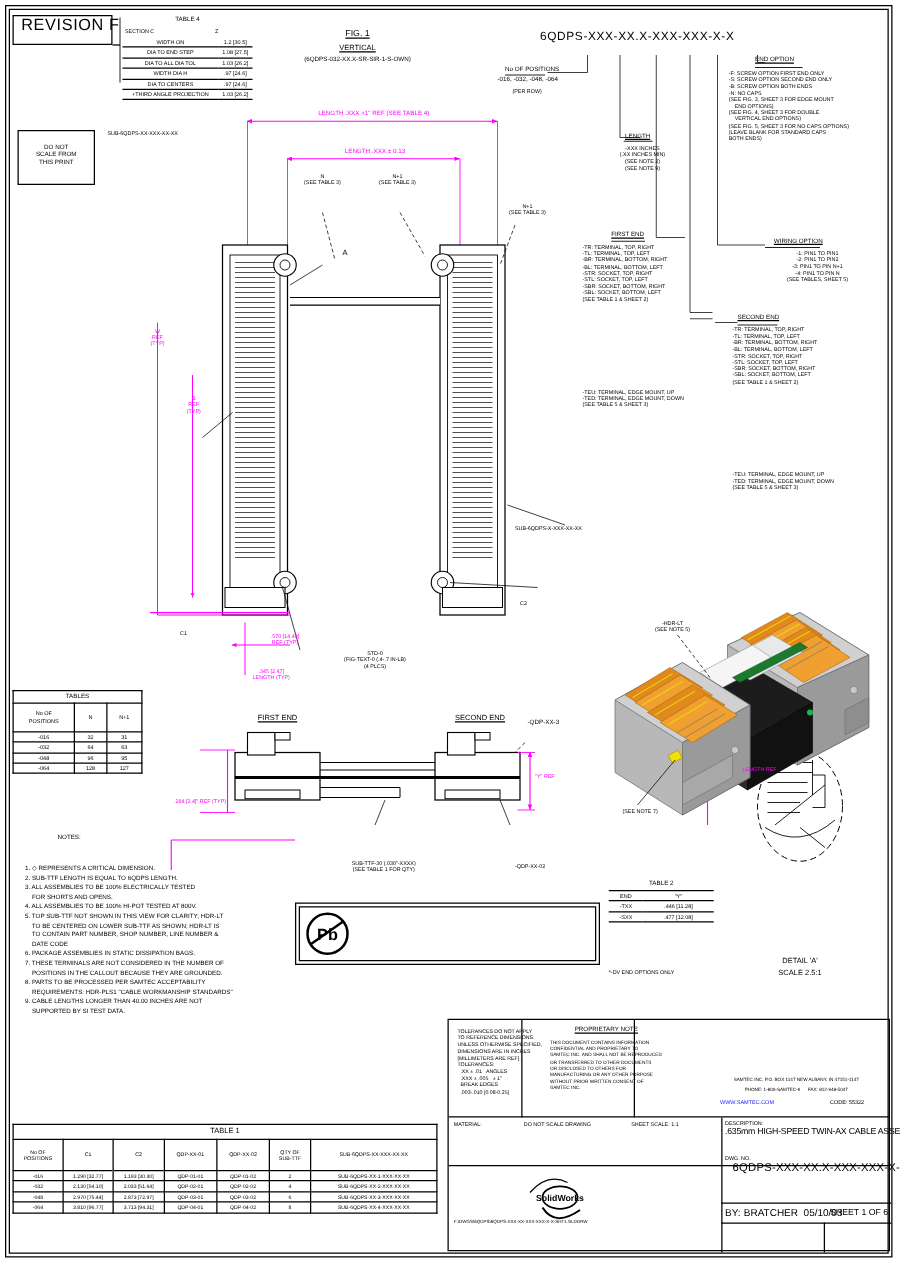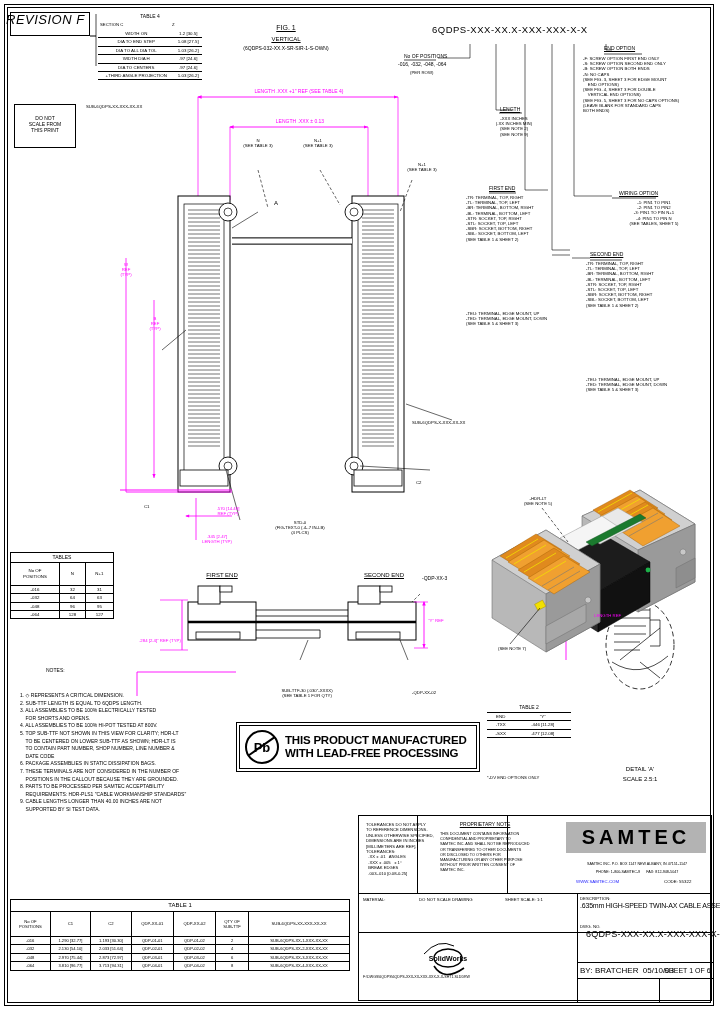--- a/index.html
+++ b/index.html
@@ -14,21 +14,21 @@
   .t5{font-size:5px;line-height:5.8px;}
   .t6{font-size:6px;line-height:7px;}
   .t7{font-size:7px;line-height:8px;}
   .t9{font-size:9.5px;line-height:11px;}
   .mag{color:#ff00ff;}
   .ul{text-decoration:underline;}
   .ctr{text-align:center;}
 
   
   .revbox{left:10px;top:12px;width:80px;height:24px;border:1px solid #000;box-sizing:border-box;background:#fff;}
-  .revtxt{left:6px;top:17px;font-size:13px;letter-spacing:.5px;font-style:italic;}
+  .revtxt{left:17px;top:17px;font-size:13px;letter-spacing:.5px;}
 
   
   .dnsbox{left:14px;top:104px;width:62px;height:44px;border:1px solid #000;box-sizing:border-box;}
 
   
   table.grid{position:absolute;border-collapse:collapse;}
   table.grid td,table.grid th{border:1px solid #000;font-size:4.4px;line-height:5.4px;
        padding:1px 1px;text-align:center;font-weight:normal;}
 
   
@@ -483,24 +483,20 @@
   <div class="txt" style="left:412px;top:690px;">-QDP-XX-02</div>
 
   <div class="txt t5" style="left:46px;top:668px;">NOTES:</div>
   <div class="txt" id="noteslist" style="left:20px;top:692px;width:240px;line-height:7.6px;font-size:5px;"><div>1. ◇ REPRESENTS A CRITICAL DIMENSION.</div><div>2. SUB-TTF LENGTH IS EQUAL TO 6QDPS LENGTH.</div><div>3. ALL ASSEMBLIES TO BE 100% ELECTRICALLY TESTED</div><div>    FOR SHORTS AND OPENS.</div><div>4. ALL ASSEMBLIES TO BE 100% HI-POT TESTED AT 800V.</div><div>5. TOP SUB-TTF NOT SHOWN IN THIS VIEW FOR CLARITY; HDR-LT</div><div>    TO BE CENTERED ON LOWER SUB-TTF AS SHOWN; HDR-LT IS</div><div>    TO CONTAIN PART NUMBER, SHOP NUMBER, LINE NUMBER &amp;</div><div>    DATE CODE</div><div>6. PACKAGE ASSEMBLIES IN STATIC DISSIPATION BAGS.</div><div>7. THESE TERMINALS ARE NOT CONSIDERED IN THE NUMBER OF</div><div>    POSITIONS IN THE CALLOUT BECAUSE THEY ARE GROUNDED.</div><div>8. PARTS TO BE PROCESSED PER SAMTEC ACCEPTABILITY</div><div>    REQUIREMENTS: HDR-PLS1 "CABLE WORKMANSHIP STANDARDS"</div><div>9. CABLE LENGTHS LONGER THAN 40.00 INCHES ARE NOT</div><div>    SUPPORTED BY SI TEST DATA.</div></div>
 
   <div class="abs pbbox">
     <div class="pbcircle">
       <span>Pb</span>
       <span class="pbslash"></span>
     </div>
-    <div>
-      <div class="pbtext">THIS PRODUCT MANUFACTURED</div>
-      <div class="pbtext">WITH LEAD-FREE PROCESSING</div>
-    </div>
   </div>
   <div class="pbbox2"></div>
 
   <div id="table2block" class="abs" style="left: 487px; top: 704px;">
       <div class="txt t5 ctr" style="position: static; text-align: center; width: 84px; border-bottom: 1px solid rgb(0, 0, 0); padding: 1px 0px;">TABLE 2</div>
       <table class="grid" style="position: static; width: 84px;">
         <tbody>
           <tr>
             <td style="border-top: none; border-right: none; border-bottom: 1px solid rgb(0, 0, 0); border-left: none; border-image: initial;">END</td>
             <td style="border-top: none; border-right: none; border-bottom: 1px solid rgb(0, 0, 0); border-left: none; border-image: initial;">"Y"</td>
@@ -647,23 +643,20 @@
     <div style="position:absolute;left:218px;top:78px;width:1px;height:108px;background:#000;"></div>
     <div style="position:absolute;left:218px;top:146px;width:136px;height:1px;background:#000;"></div>
     <div style="position:absolute;left:218px;top:162px;width:136px;height:1px;background:#000;"></div>
     <div style="position:absolute;left:300px;top:162px;width:1px;height:24px;background:#000;"></div>
   </div>
 
   <div class="txt" id="tolnotes" style="left:366px;top:822px;width:58px;line-height:5.4px;font-size:4.2px;"><div>TOLERANCES DO NOT APPLY</div><div>TO REFERENCE DIMENSIONS.</div><div>UNLESS OTHERWISE SPECIFIED,</div><div>DIMENSIONS ARE IN INCHES</div><div>[MILLIMETERS ARE REF].</div><div>TOLERANCES:</div><div>  .XX ± .01   ANGLES</div><div>  .XXX ± .005   ± 1°</div><div>  BREAK EDGES</div><div>  .003-.010 [0.08-0.25]</div></div>
   <div class="txt t5 ctr ul" style="left:448px;top:822px;width:74px;">PROPRIETARY NOTE</div>
   <div class="txt" id="propnotes" style="left:440px;top:832px;width:90px;line-height:5.2px;font-size:3.8px;"><div>THIS DOCUMENT CONTAINS INFORMATION</div><div>CONFIDENTIAL AND PROPRIETARY TO</div><div>SAMTEC INC. AND SHALL NOT BE REPRODUCED</div><div>OR TRANSFERRED TO OTHER DOCUMENTS</div><div>OR DISCLOSED TO OTHERS FOR</div><div>MANUFACTURING OR ANY OTHER PURPOSE</div><div>WITHOUT PRIOR WRITTEN CONSENT OF</div><div>SAMTEC INC.</div></div>
 
-  <div class="samtecbox">
-    <span class="samtectxt">SAMTEC</span>
-  </div>
   <div class="txt ctr" style="left:566px;top:862px;width:142px;font-size:3.7px;">SAMTEC INC. P.O. BOX 1147 NEW ALBANY, IN 47151-1147</div>
   <div class="txt ctr" style="left:566px;top:870px;width:142px;font-size:3.7px;">PHONE: 1-800-SAMTEC-9      FAX: 812-948-5047</div>
   <div class="txt blue" style="left:576px;top:879px;font-size:4.4px;">WWW.SAMTEC.COM</div>
   <div class="txt" style="left:664px;top:879px;font-size:4.4px;">CODE: 55322</div>
 
   <div class="txt" style="left:363px;top:897px;font-size:4.3px;">MATERIAL:</div>
   <div class="txt" style="left:419px;top:897px;font-size:4.3px;">DO NOT SCALE DRAWING</div>
   <div class="txt" style="left:505px;top:897px;font-size:4.3px;">SHEET SCALE: 1:1</div>
 
   <div class="txt" style="left:580px;top:896px;font-size:4.3px;">DESCRIPTION:</div>

